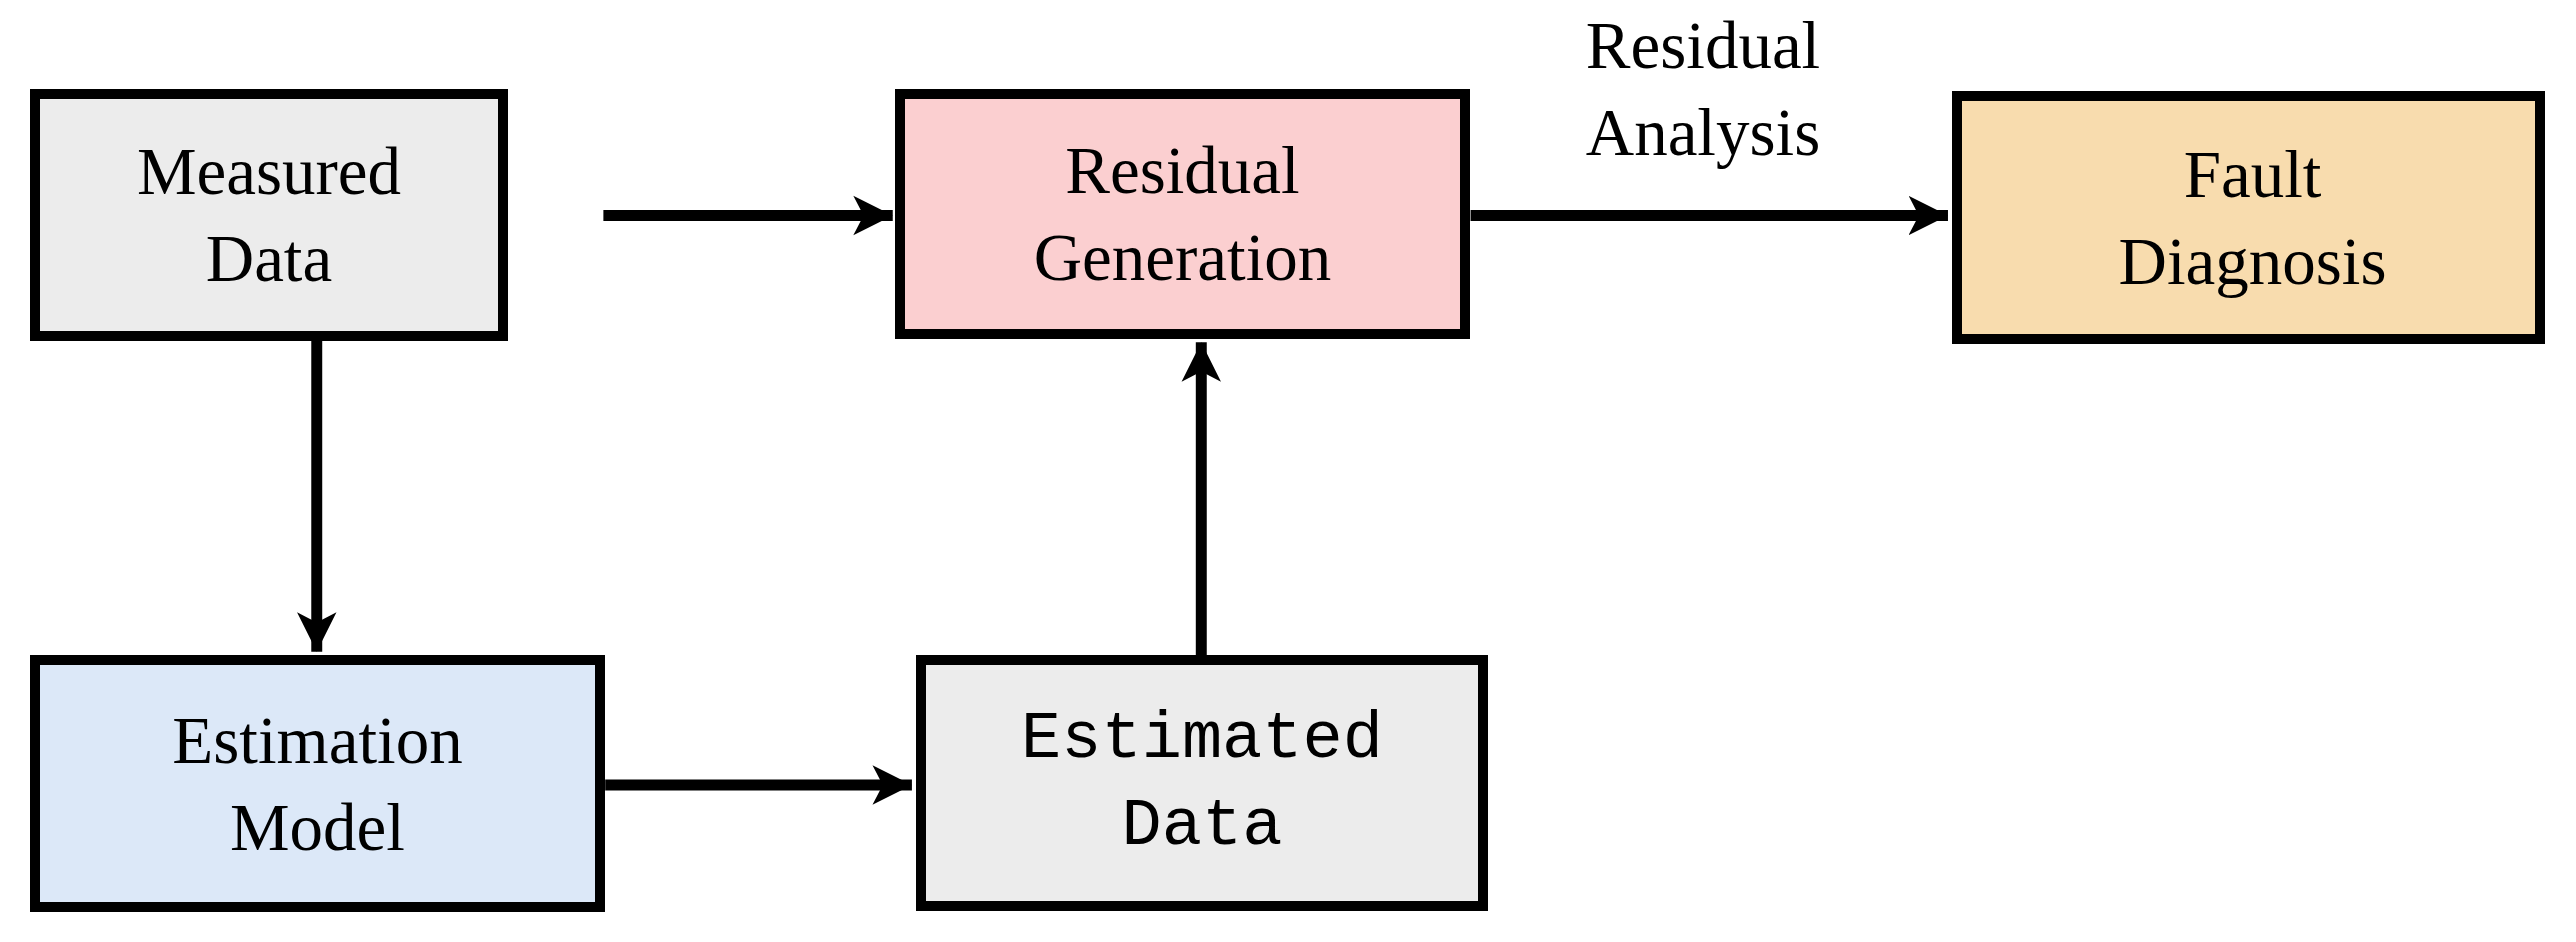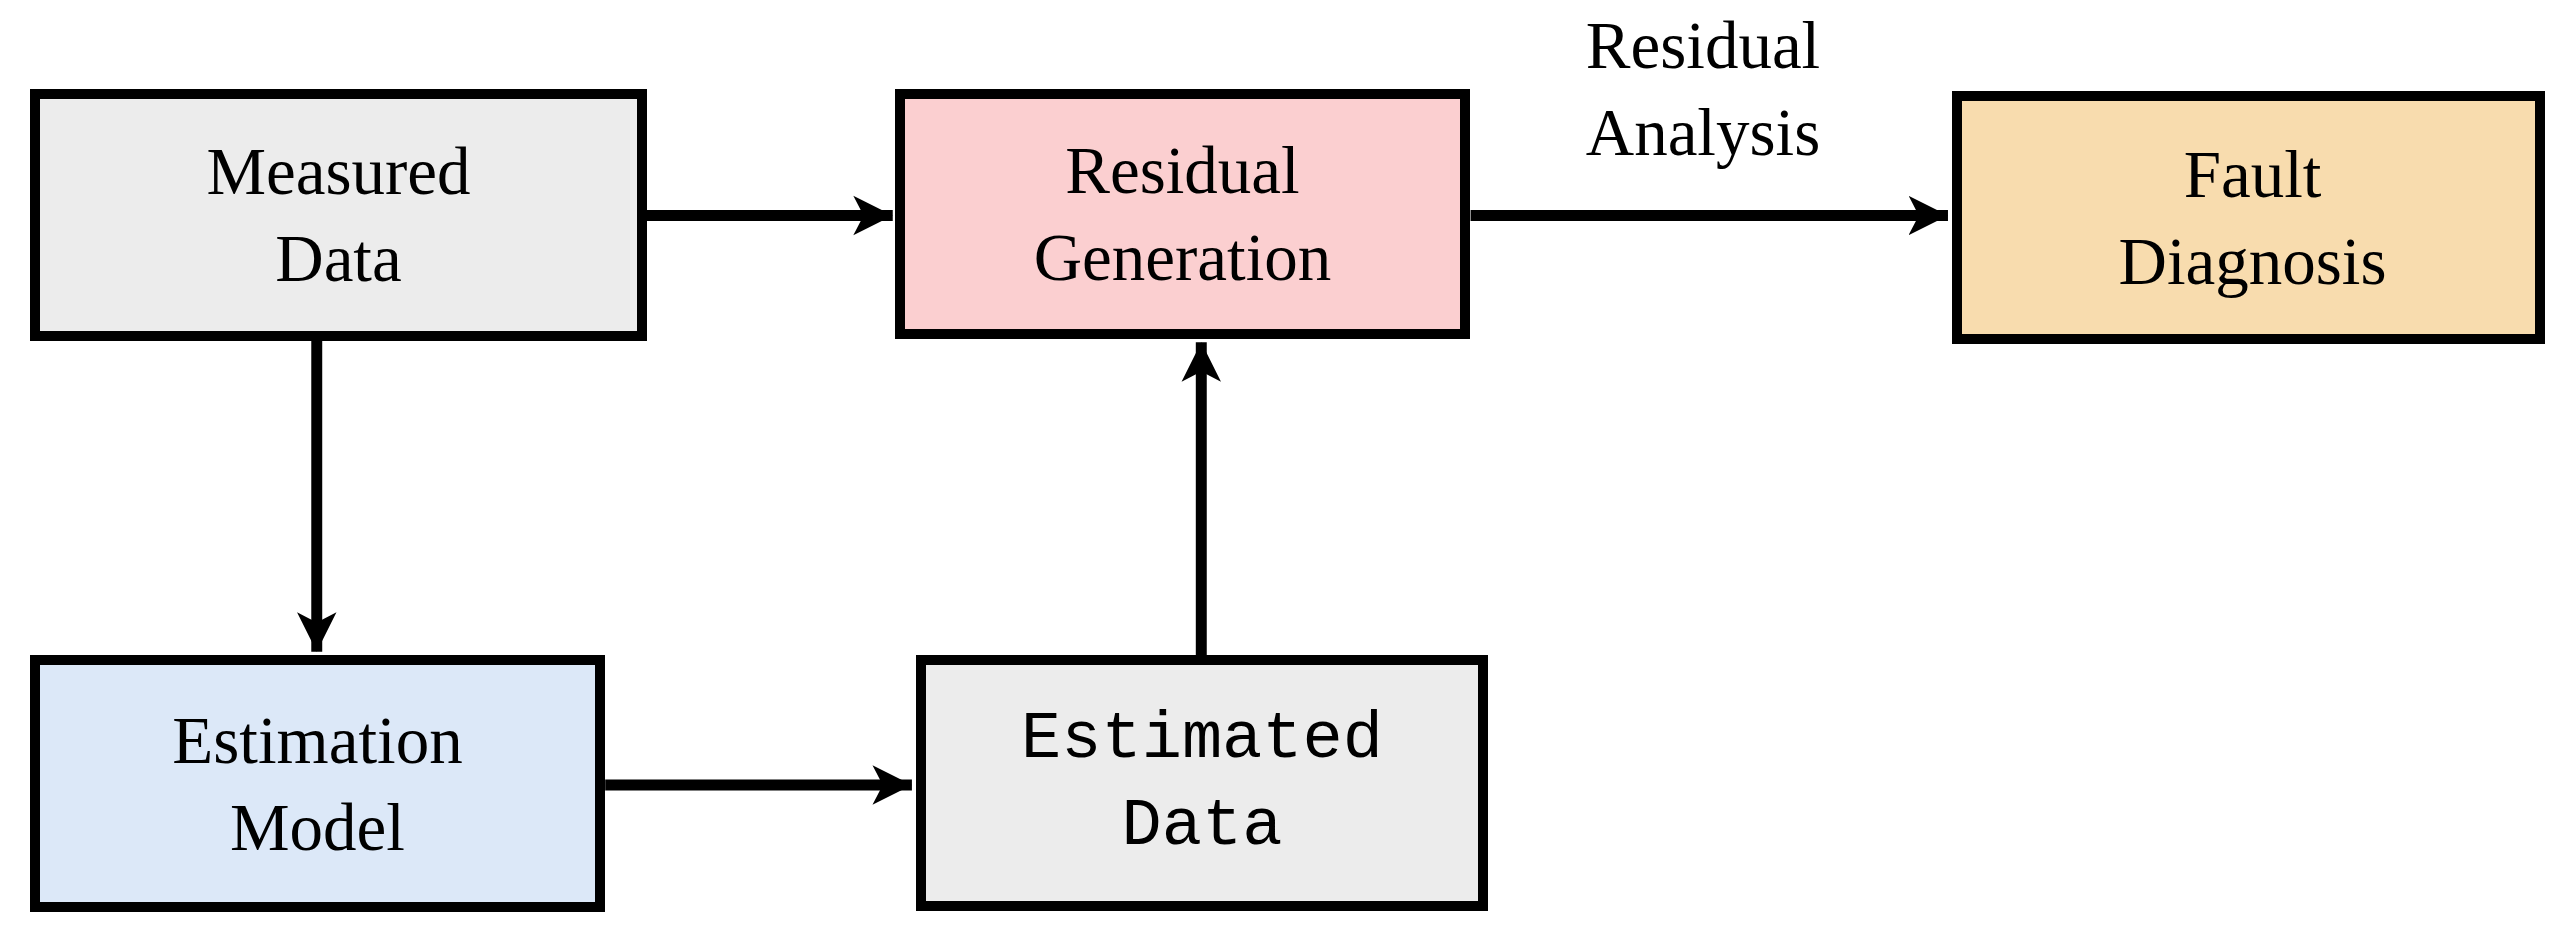--- a/index.html
+++ b/index.html
@@ -22,21 +22,21 @@
     box-sizing: border-box;
     border: 10px solid #000000;
     display: flex;
     align-items: center;
     justify-content: center;
     text-align: center;
     white-space: pre-line;
     font-size: 67px;
     line-height: 87px;
   }
-  .n-measured   { left: 30px;   top: 89px;  width: 617px; height: 252px; }
+  .n-measured   { left: 30px;   top: 89px;  width: 478px; height: 252px; }
   .n-residual   { left: 895px;  top: 89px;  width: 575px; height: 250px; }
   .n-fault      { left: 1952px; top: 91px; width: 593px; height: 253px; padding-left: 8px; }
   .n-estimation { left: 30px;   top: 655px; width: 575px; height: 257px; }
   .n-estimated  { left: 916px; top: 655px; width: 572px; height: 256px; }
   .edge-label {
     position: absolute;
     left: 1502px;
     top: 1.8px;
     width: 402px;
     text-align: center;

